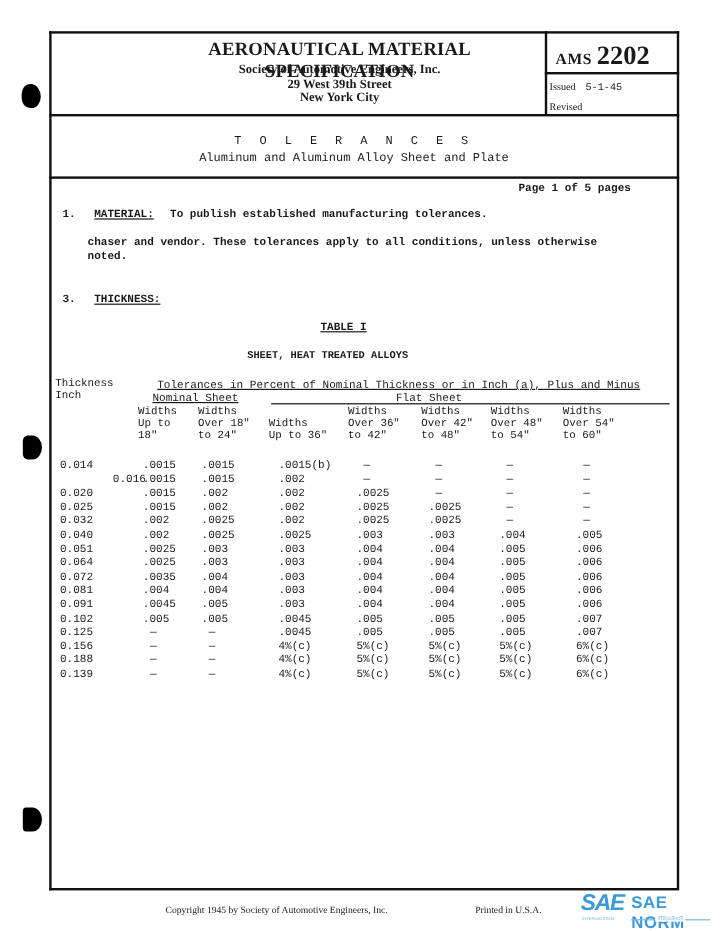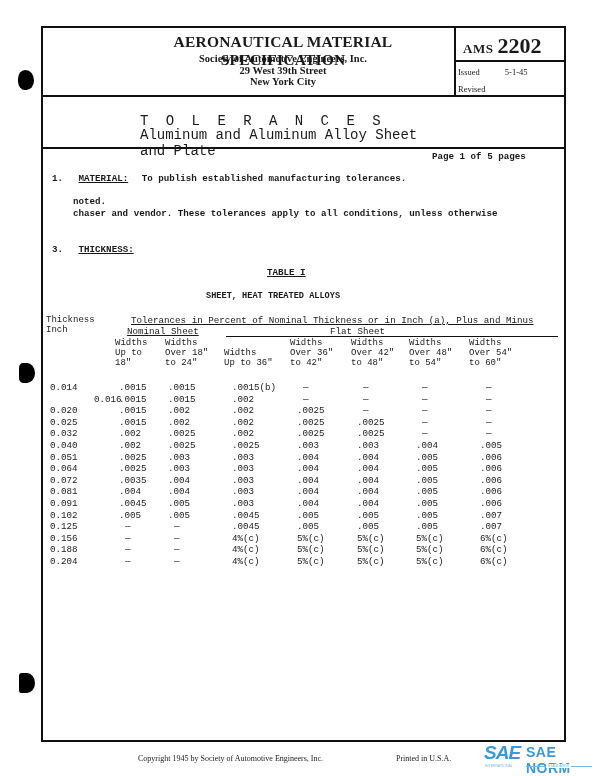--- a/index.html
+++ b/index.html
@@ -15,21 +15,21 @@
   .punch { position:absolute; width:16px; height:20px; background:#000; border-radius:50% 60% 55% 50%; }
 
   .hdr-title { left:118px; top:33px; width:330px; text-align:center; font-weight:bold; font-size:15.5px; letter-spacing:0.2px; }
   .hdr-sub { left:118px; width:330px; text-align:center; font-weight:bold; font-size:10.5px; line-height:11px; }
   .ams { left:463px; top:33px; font-weight:bold; }
   .ams .small { font-size:13px; letter-spacing:0.5px; }
   .ams .big { font-size:22px; margin-left:4px; }
   .issued { left:458px; top:67px; font-size:8.5px; }
   .revised { left:458px; top:84px; font-size:8.5px; }
 
-  .doc-title { left:140px; width:290px; text-align:left; font-size:14px; }
+  .doc-title { left:150px; width:290px; text-align:center; font-size:10px; }
   .tt { letter-spacing:4.5px; top:113px; }
   .subtitle { top:127px; }
 
   .body-text { font-size:9.2px; line-height:11.5px;font-weight:bold; }
   .u { text-decoration:underline; }
 
   .th { font-size:9px; line-height:10px; text-align:left; }
   .cell { font-size:9.2px; line-height:11.6px; }
   .footer { font-size:8px; }
   .sae-logo { left:484px; top:744px; }
@@ -59,38 +59,38 @@
 <div class="abs serif hdr-title">AERONAUTICAL MATERIAL SPECIFICATION</div>
 <div class="abs serif hdr-sub" style="top:53px;">Society of Automotive Engineers, Inc.</div>
 <div class="abs serif hdr-sub" style="top:65px;">29 West 39th Street</div>
 <div class="abs serif hdr-sub" style="top:76px;">New York City</div>
 
 <div class="abs serif ams">
   <span class="small">AMS</span><span class="big">2202</span>
 </div>
 <div class="abs issued">
   <span class="serif">Issued</span>
-  <span class="mono" style="margin-left:23px;font-family:Liberation Serif, serif;">5-1-45</span>
+  <span class="mono" style="margin-left:6px;">5-1-45</span>
 </div>
 <div class="abs serif revised">Revised</div>
 
 <div class="abs mono doc-title tt">T O L E R A N C E S</div>
 <div class="abs mono doc-title subtitle">Aluminum and Aluminum Alloy Sheet and Plate</div>
 
 <div class="abs mono body-text" style="left:432px; top:151px;">Page 1 of 5 pages</div>
 
 <div class="abs mono body-text" style="left:52px; top:173px;">
   <span>1.</span>
   <span class="u" style="margin-left:10px;">MATERIAL:</span>
   <span style="margin-left:8px;">To publish established manufacturing tolerances.</span>
 </div>
 
 <div class="abs mono body-text" style="left:52px; top:196px; width:510px;">
+  <div style="padding-left:21px;">chaser and vendor.  These tolerances apply to all conditions, unless otherwise</div>
   <div style="padding-left:21px;">noted.</div>
-  <div style="padding-left:21px;">chaser and vendor.  These tolerances apply to all conditions, unless otherwise</div>
 </div>
 
 <div class="abs mono body-text" style="left:52px; top:244px;">
   <span>3.</span>
   <span class="u" style="margin-left:10px;">THICKNESS:</span>
 </div>
 
 <div class="abs mono body-text u" style="left:267px; top:267px;">TABLE I</div>
 <div class="abs mono body-text" style="left:206px; top:291px; font-size:8.6px;">SHEET, HEAT TREATED ALLOYS</div>
 
@@ -288,21 +288,21 @@
       <div class="abs mono cell" style="left: 50px; top: 544.4px;">0.188</div>
       <div class="abs mono cell" style="left: 125px; top: 544.4px;">—</div>
       <div class="abs mono cell" style="left: 174px; top: 544.4px;">—</div>
       <div class="abs mono cell" style="left: 232px; top: 544.4px;">4%(c)</div>
       <div class="abs mono cell" style="left: 297px; top: 544.4px;">5%(c)</div>
       <div class="abs mono cell" style="left: 357px; top: 544.4px;">5%(c)</div>
       <div class="abs mono cell" style="left: 416px; top: 544.4px;">5%(c)</div>
       <div class="abs mono cell" style="left: 480px; top: 544.4px;">6%(c)</div>
     </div>
     <div>
-      <div class="abs mono cell" style="left: 50px; top: 556px;">0.204</div>
+      <div class="abs mono cell" style="left: 50px; top: 556px;">0.139</div>
       <div class="abs mono cell" style="left: 125px; top: 556px;">—</div>
       <div class="abs mono cell" style="left: 174px; top: 556px;">—</div>
       <div class="abs mono cell" style="left: 232px; top: 556px;">4%(c)</div>
       <div class="abs mono cell" style="left: 297px; top: 556px;">5%(c)</div>
       <div class="abs mono cell" style="left: 357px; top: 556px;">5%(c)</div>
       <div class="abs mono cell" style="left: 416px; top: 556px;">5%(c)</div>
       <div class="abs mono cell" style="left: 480px; top: 556px;">6%(c)</div>
     </div>
   </div>
 

